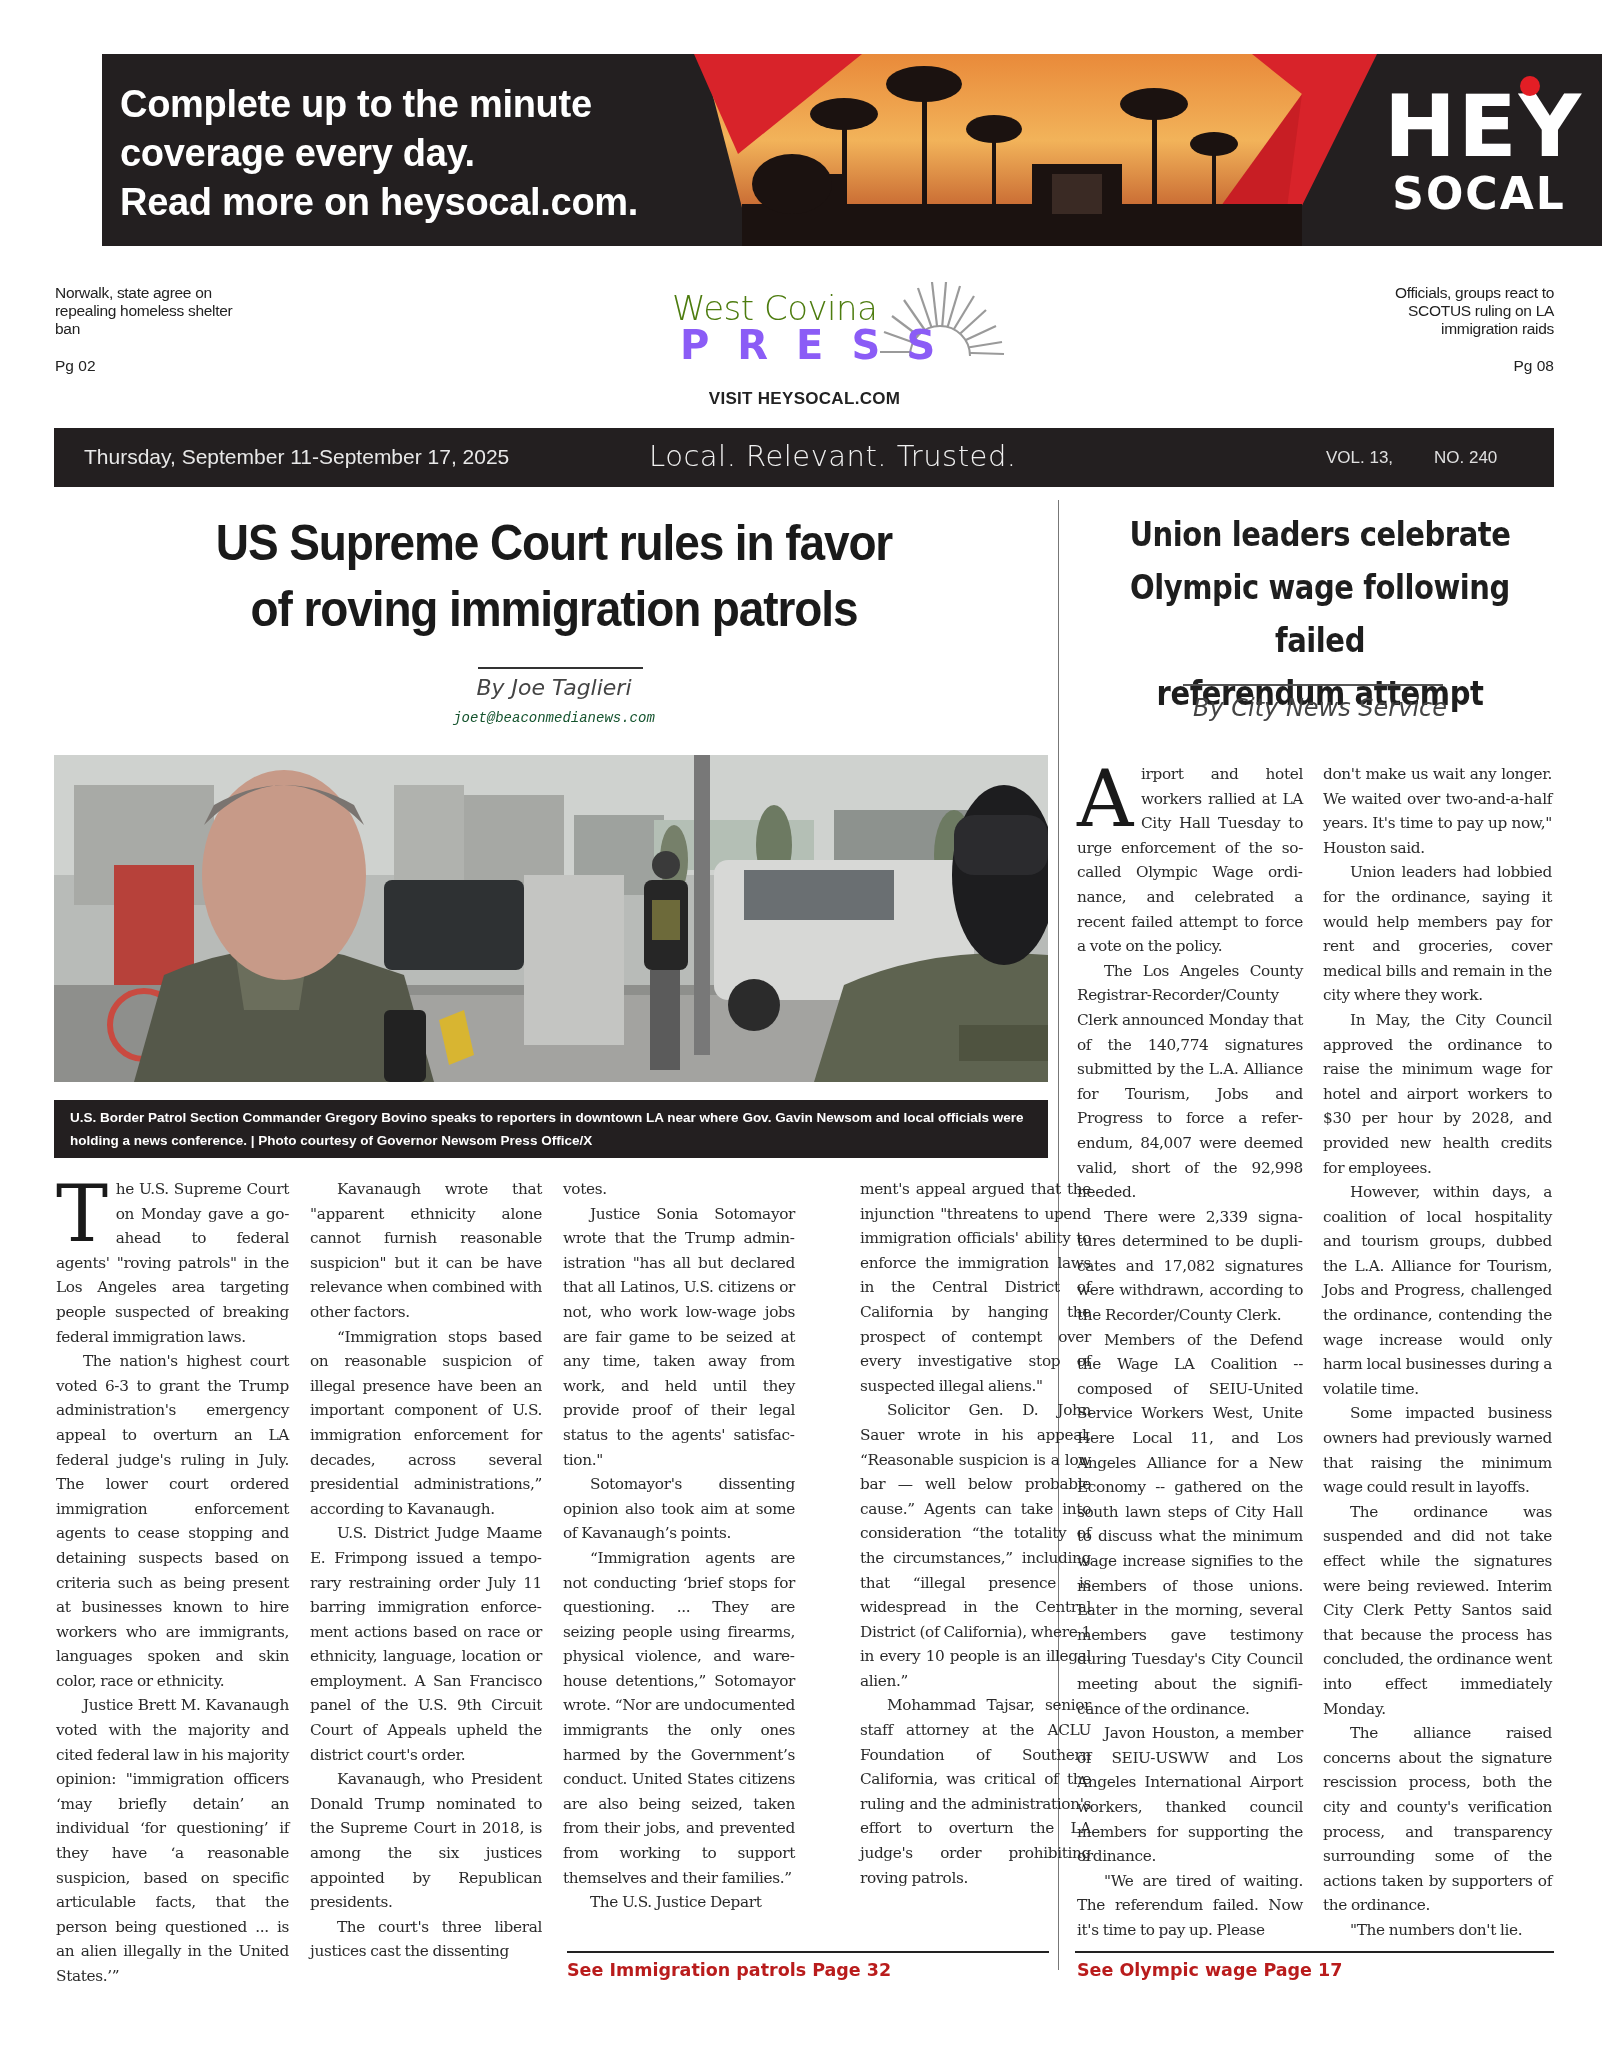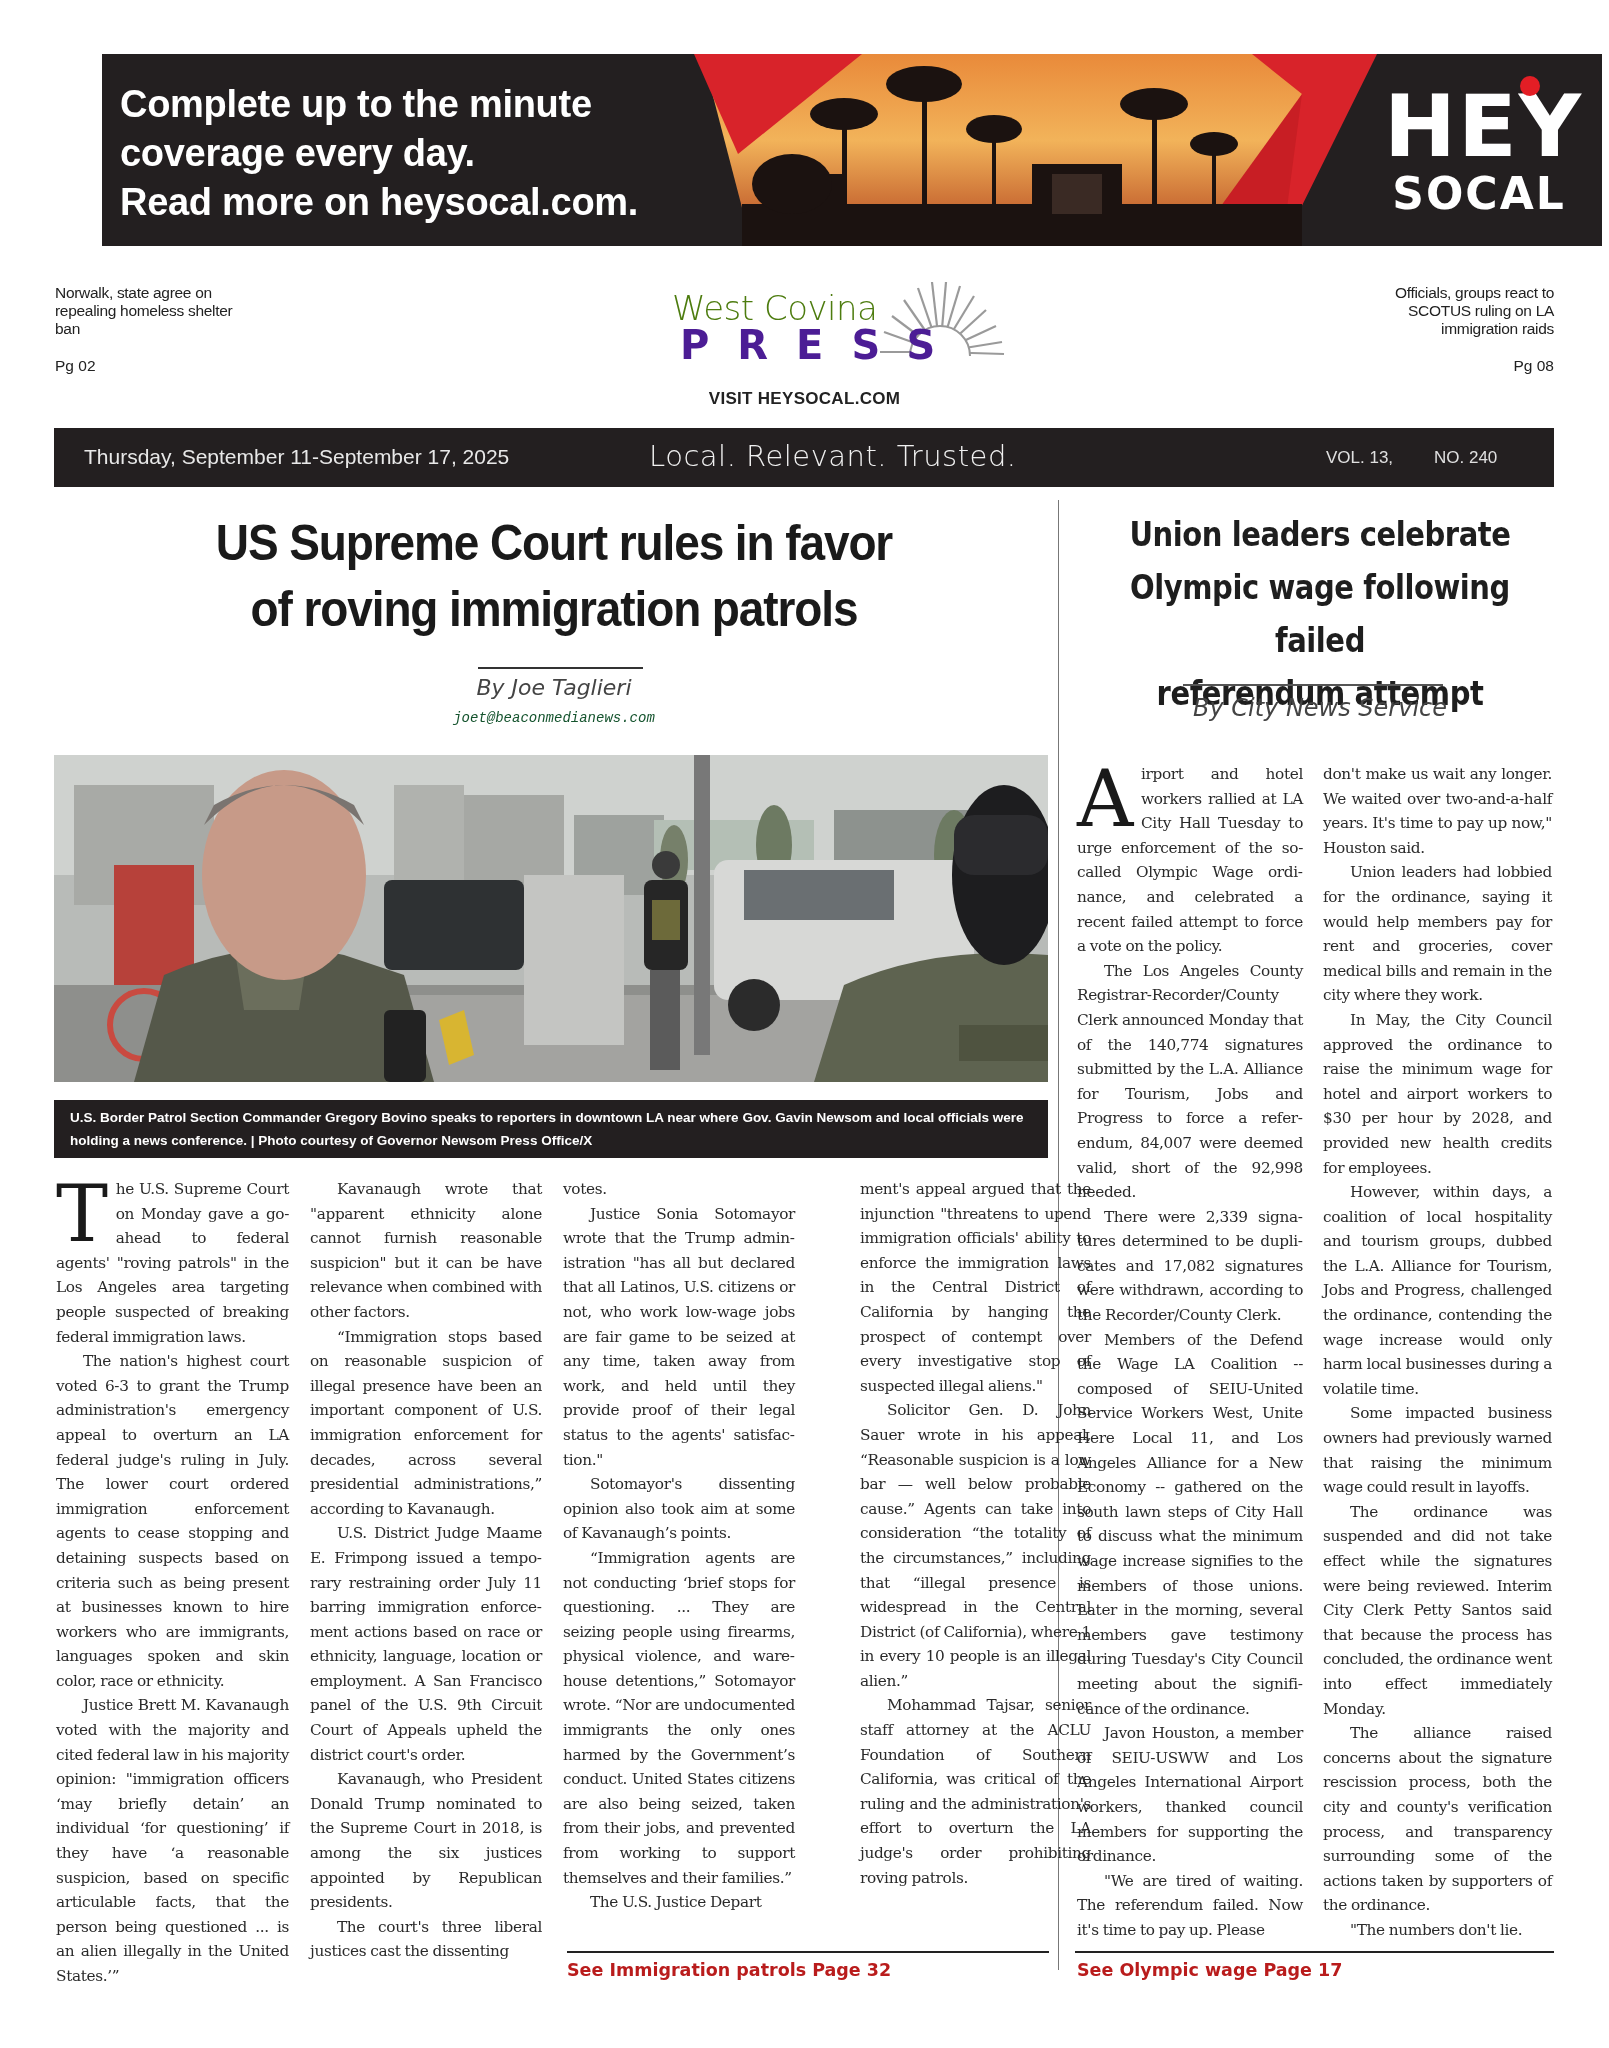--- a/index.html
+++ b/index.html
@@ -34,21 +34,21 @@
       font-size: 15.5px; line-height: 18px; color: #222; letter-spacing: -0.3px;
     }
     .teaser-left { left: 55px; width: 200px; text-align: left; }
     .teaser-right { right: 55px; width: 200px; text-align: right; }
     .teaser-page { position: absolute; top: 357px; font-family: "Liberation Sans", sans-serif; font-size: 15.5px; color: #222; }
     .teaser-page.left { left: 55px; }
     .teaser-page.right { right: 55px; }
 
     .logo { position: absolute; left: 670px; top: 280px; width: 340px; height: 90px; }
     .logo-west { position: absolute; left: 2px; top: 8px; font-family: "DejaVu Sans", sans-serif; font-size: 34px; font-weight: 300; color: #4d7c0f; letter-spacing: -0.5px; }
-    .logo-press { position: absolute; left: 10px; top: 42px; font-family: "DejaVu Sans", sans-serif; font-size: 40px; font-weight: bold; color: #4c1d95; letter-spacing: 28px; text-align: center; }
+    .logo-press { position: absolute; left: 10px; top: 42px; font-family: "DejaVu Sans", sans-serif; font-size: 40px; font-weight: bold; color: #8b5cf6; letter-spacing: 28px; text-align: center; }
     .logo-sun { position: absolute; left: 200px; top: 0px; }
 
     .visit { position: absolute; top: 389px; left: 0; width: 1609px; text-align: center;
       font-family: "Liberation Sans", sans-serif; font-weight: bold; font-size: 17px; color: #222; letter-spacing: 0.3px; }
 
     .dateline {
       position: absolute; left: 54px; top: 420px; width: 1500px; height: 59px;
       background: #231f20; color: #fff; font-family: "Liberation Sans", sans-serif; margin-top: 8px;
     }
     .dateline .date { position: absolute; left: 30px; top: 17px; font-size: 21px; color: #e8e8e8; }

